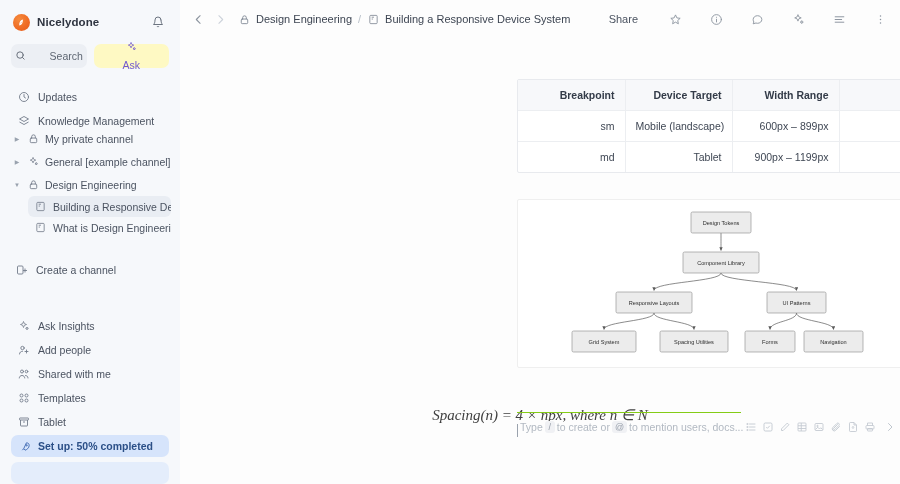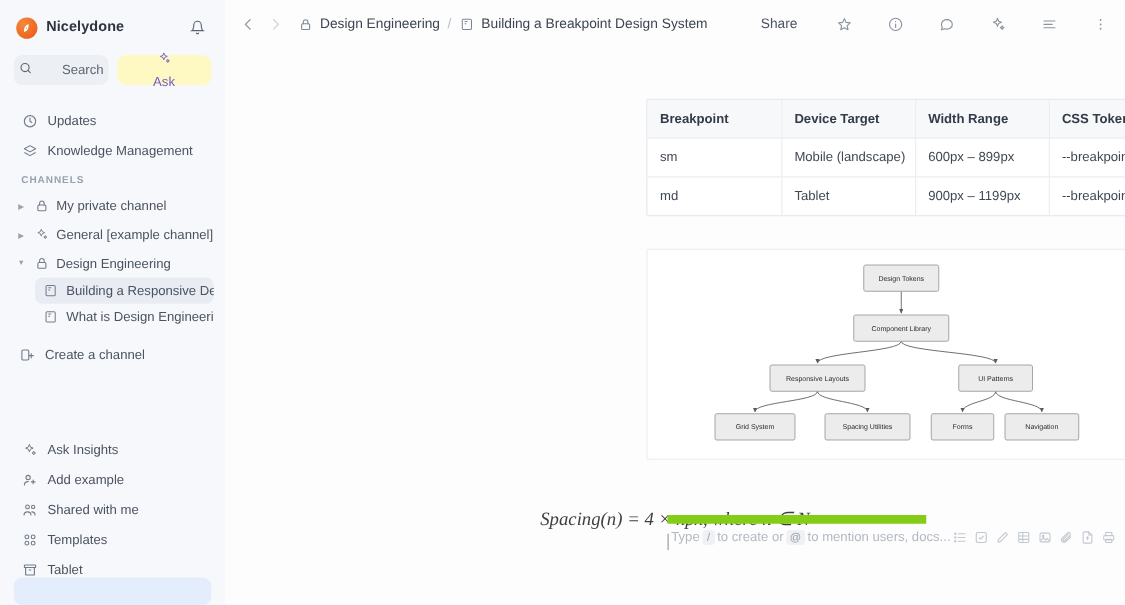--- a/index.html
+++ b/index.html
@@ -98,21 +98,21 @@
   .doc { flex:1; position:relative; overflow:hidden; }
 
   
   .tbl-wrap {
     position:absolute; left:337px; top:41px; width:404px;
     border:1px solid #e8eaee; border-radius:2px; overflow:hidden;
     background:#fff;
   }
   table.bp { border-collapse:collapse; width:520px; table-layout:fixed; }
   table.bp th, table.bp td {
-    font-size:10.5px; text-align:left; padding: 9px 10px;
+    font-size:10.5px; text-align:right; padding: 9px 10px;
     border-right:1px solid #eceef1; border-bottom:1px solid #eceef1;
     white-space:nowrap; color:#3f4754;
   }
   table.bp th { background:#f7f8fa; font-weight:600; color:#333b48; }
   table.bp tr:last-child td { border-bottom:none; }
   table.bp col.c0{width:107px}
   table.bp col.c1{width:107px}
   table.bp col.c2{width:107px}
   table.bp col.c3{width:199px}
 
@@ -126,23 +126,23 @@
 
   
   .formula {
     position:absolute; left:0; right:0; top:368px;
     text-align:center; font-family:"Liberation Serif", serif;
     font-style:italic; font-size:15px; color:#404040;
   }
 
   
   .composer {
-    position:absolute; left:354px; right:159px; bottom:46px; height:26px;
+    position:absolute; left:337px; right:159px; bottom:46px; height:26px;
     display:flex; align-items:center; gap:0;
-    border-top:7px solid #84cc16;
+    border-top:1px solid #84cc16;
     padding-top:2px;
   }
   .cm-input { flex:1; display:flex; align-items:center; font-size:10.5px; color:#b2b9c2; white-space:nowrap; position:relative; padding-left:3px;}
   .caretbar { position:absolute; left:0; top:3px; width:1px; height:13px; background:#9aa2ad; }
   .kbd {
     display:inline-flex;align-items:center;justify-content:center;
     min-width:10px;height:12px;padding:0 3px;margin:0 2px;
     background:#f0f1f4;border-radius:3px;color:#9aa2ad;font-size:9px;
   }
   .cm-tools { display:flex; align-items:center; gap:2px; }
@@ -206,21 +206,20 @@
         <span class="ic">
           <svg width="12" height="12" viewBox="0 0 24 24" fill="none" stroke="currentColor" stroke-width="1.8" stroke-linejoin="round">
               <path d="M12 3 3 8l9 5 9-5z"></path>
               <path d="M3 14l9 5 9-5"></path>
             </svg>
         </span>
         <span>Knowledge Management</span>
       </div>
     </div>
 
-    <div class="sb-section">CHANNELS</div>
 
     <div>
       <div class="chan-row">
         <span class="caret">▶</span>
         <span class="ic">
           <svg width="11" height="11" viewBox="0 0 24 24" fill="none" stroke="currentColor" stroke-width="1.9" stroke-linecap="round">
               <rect x="5" y="11" width="14" height="10" rx="2"></rect>
               <path d="M8 11V8a4 4 0 0 1 8 0v3"></path>
             </svg>
         </span>
@@ -259,21 +258,21 @@
       <div class="doc-row">
         <span class="ic">
           <svg width="11" height="11" viewBox="0 0 24 24" fill="none" stroke="currentColor" stroke-width="1.8" stroke-linejoin="round">
               <rect x="4" y="3" width="16" height="18" rx="2"></rect>
               <path d="M8 7h5M8 11h3"></path>
             </svg>
         </span>
         <span>What is Design Engineerin...</span>
       </div>
 
-      <div class="sb-row tall" style="margin-top:2px">
+      <div class="sb-row tall" style="margin-top:14px">
         <span class="ic">
           <svg width="12" height="12" viewBox="0 0 24 24" fill="none" stroke="currentColor" stroke-width="1.8" stroke-linejoin="round">
               <rect x="3" y="4" width="11" height="16" rx="2"></rect>
               <path d="M18 9v8M22 13h-8"></path>
             </svg>
         </span>
         <span>Create a channel</span>
       </div>
     </div>
 
@@ -290,21 +289,21 @@
         <span>Ask Insights</span>
       </div>
       <div class="sb-row tall">
         <span class="ic">
           <svg width="12" height="12" viewBox="0 0 24 24" fill="none" stroke="currentColor" stroke-width="1.8" stroke-linecap="round">
               <circle cx="9" cy="8" r="3.4"></circle>
               <path d="M3 20c0-3.3 2.7-5.5 6-5.5"></path>
               <path d="M17 12v6M20 15h-6"></path>
             </svg>
         </span>
-        <span>Add example</span>
+        <span>Add people</span>
       </div>
       <div class="sb-row tall">
         <span class="ic">
           <svg width="12" height="12" viewBox="0 0 24 24" fill="none" stroke="currentColor" stroke-width="1.8" stroke-linecap="round">
               <circle cx="8" cy="7" r="3"></circle>
               <path d="M2.5 20c0-3 2.5-5 5.5-5s5.5 2 5.5 5"></path>
               <circle cx="17" cy="7" r="2.6"></circle>
               <path d="M15 15c2.8 0 5 1.9 5 5"></path>
             </svg>
         </span>
@@ -326,20 +325,30 @@
           <svg width="12" height="12" viewBox="0 0 24 24" fill="none" stroke="currentColor" stroke-width="1.8" stroke-linejoin="round">
               <rect x="3" y="4" width="18" height="4" rx="1"></rect>
               <path d="M5 8v11a1 1 0 0 0 1 1h12a1 1 0 0 0 1-1V8"></path>
               <path d="M10 12h4"></path>
             </svg>
         </span>
         <span>Tablet</span>
       </div>
     </div>
 
+    <div class="setup">
+      <span class="ic">
+        <svg width="11" height="11" viewBox="0 0 24 24" fill="none" stroke="currentColor" stroke-width="1.9" stroke-linejoin="round">
+            <path d="M14 4c4 0 6 2 6 6 0 5-5 9-9 10l-3-3C9 13 13 8 14 4z"></path>
+            <path d="M8 17l-3 3"></path>
+            <circle cx="14.5" cy="9.5" r="1.4"></circle>
+          </svg>
+      </span>
+      <span>Set up: 50% completed</span>
+    </div>
     <div class="setup-2">
       <span></span>
     </div>
   </aside>
 
   <section class="main">
 
     <div class="topbar">
       <span class="tb-btn">
         <svg width="13" height="13" viewBox="0 0 24 24" fill="none" stroke="currentColor" stroke-width="2" stroke-linecap="round" stroke-linejoin="round">
@@ -360,21 +369,21 @@
             </svg>
         </span>
         <span>Design Engineering</span>
         <span class="sep">/</span>
         <span class="ic">
           <svg width="11" height="11" viewBox="0 0 24 24" fill="none" stroke="currentColor" stroke-width="1.8" stroke-linejoin="round">
               <rect x="4" y="3" width="16" height="18" rx="2"></rect>
               <path d="M8 7h5M8 11h3"></path>
             </svg>
         </span>
-        <span>Building a Breakpoint Design System</span>
+        <span>Building a Responsive Device System</span>
       </div>
 
       <div class="tb-right">
         <span class="share">Share</span>
         <span class="tb-btn">
           <svg width="13" height="13" viewBox="0 0 24 24" fill="none" stroke="currentColor" stroke-width="1.7" stroke-linejoin="round">
               <path d="M12 3.5l2.6 5.6 6 .7-4.5 4.1 1.2 6-5.3-3-5.3 3 1.2-6L3.4 9.8l6-.7z"></path>
             </svg>
         </span>
         <span class="tb-btn">

